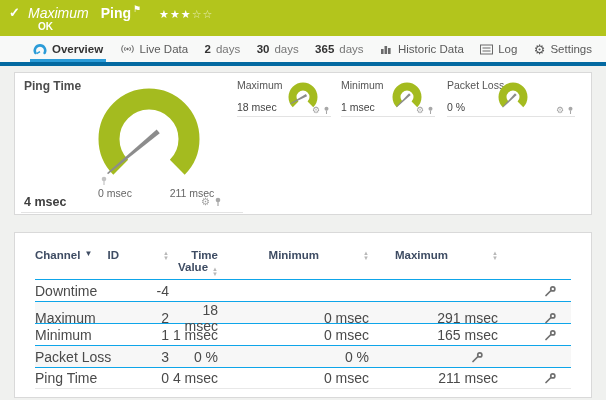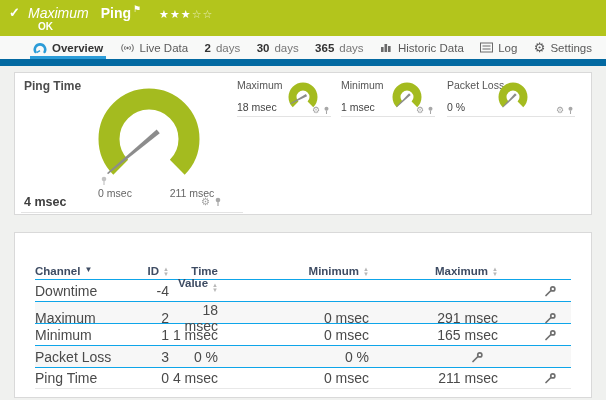--- a/index.html
+++ b/index.html
@@ -13,21 +13,21 @@
   .hdr-line1 { position:absolute; left:28px; top:4px; font-size:14px; white-space:nowrap; }
   .hdr-kind { font-style:italic; font-weight:normal; }
   .hdr-title { font-weight:bold; margin-left:12px; }
   .hdr-flag { font-size:9px; vertical-align:super; margin-left:2px; }
   .hdr-stars { margin-left:18px; font-size:11px; letter-spacing:1px; }
   .hdr-stars .empty { opacity:.65; }
   .hdr-ok { position:absolute; left:38px; top:21px; font-size:10px; font-weight:bold; }
 
   
   .tab-bar { display:flex; justify-content:space-between; align-items:stretch; height:30px;
-             background:#f8f9f8; border-bottom:7px solid #0369a1; padding:0 14px 0 33px; }
+             background:#f8f9f8; border-bottom:4px solid #0369a1; padding:0 14px 0 33px; }
   .tab { position:relative; display:flex; align-items:center; gap:5px; font-size:11.5px;
          color:#5a5a5a; cursor:pointer; white-space:nowrap; }
   .tab .num { font-weight:bold; color:#333; }
   .tab .lbl-grey { color:#777; }
   .tab.active { color:#333; font-weight:bold; }
   .tab.active::after { content:""; position:absolute; left:-3px; right:-3px; bottom:0;
                        height:3px; background:#2b9cd8; }
   .tab svg { flex:0 0 auto; }
   .gear-glyph { font-size:13px; color:#5a5a5a; line-height:1; }
 
@@ -56,23 +56,23 @@
   .sm-block.b2 { left:432px; width:128px; }
   .sm-label { position:absolute; left:0; top:0; font-size:10.5px; color:#555; }
   .sm-value { position:absolute; left:0; bottom:3px; font-size:10.5px; color:#444; }
   .sm-gauge { position:absolute; left:48px; top:1px; }
   .sm-icons { position:absolute; right:1px; bottom:1px; display:flex; gap:3px; align-items:center; }
   .sm-icons .icon-gear-sm { font-size:9px; }
 
   
   .tbl { padding:0 20px; }
   .t-head { display:grid; grid-template-columns:100px 34px 49px 151px 129px 1fr;
-            padding-top:32px; height:46px; font-size:11.5px; font-weight:bold; color:#3e4c63; }
+            padding-top:16px; height:46px; font-size:11.5px; font-weight:bold; color:#3e4c63; }
   .t-head .c { display:flex; align-items:flex-start; }
-  .t-head .r { justify-content:flex-end; text-align:right; }
+  .t-head .r { justify-content:flex-end; text-align:right;gap:40px; }
   .t-row { display:grid; grid-template-columns:100px 34px 49px 151px 129px 1fr;
            height:22px; align-items:center; font-size:14px; color:#4a4a4a;
            border-top:1px solid #0ea5e9; cursor:pointer; }
   .t-row.alt { background:#f7f7f7; }
   .t-row:last-child { border-bottom:1px solid #e8e8e8; }
   .t-row .c { text-align:right; }
   .t-row .c.ch { text-align:left; }
   .t-row .c.ic { display:flex; justify-content:flex-end; padding-right:14px; }
   .sort { display:inline-flex; flex-direction:column; margin-left:4px; font-size:6px;
           line-height:4.6px; color:#b8b8b8; margin-top:2px; }

